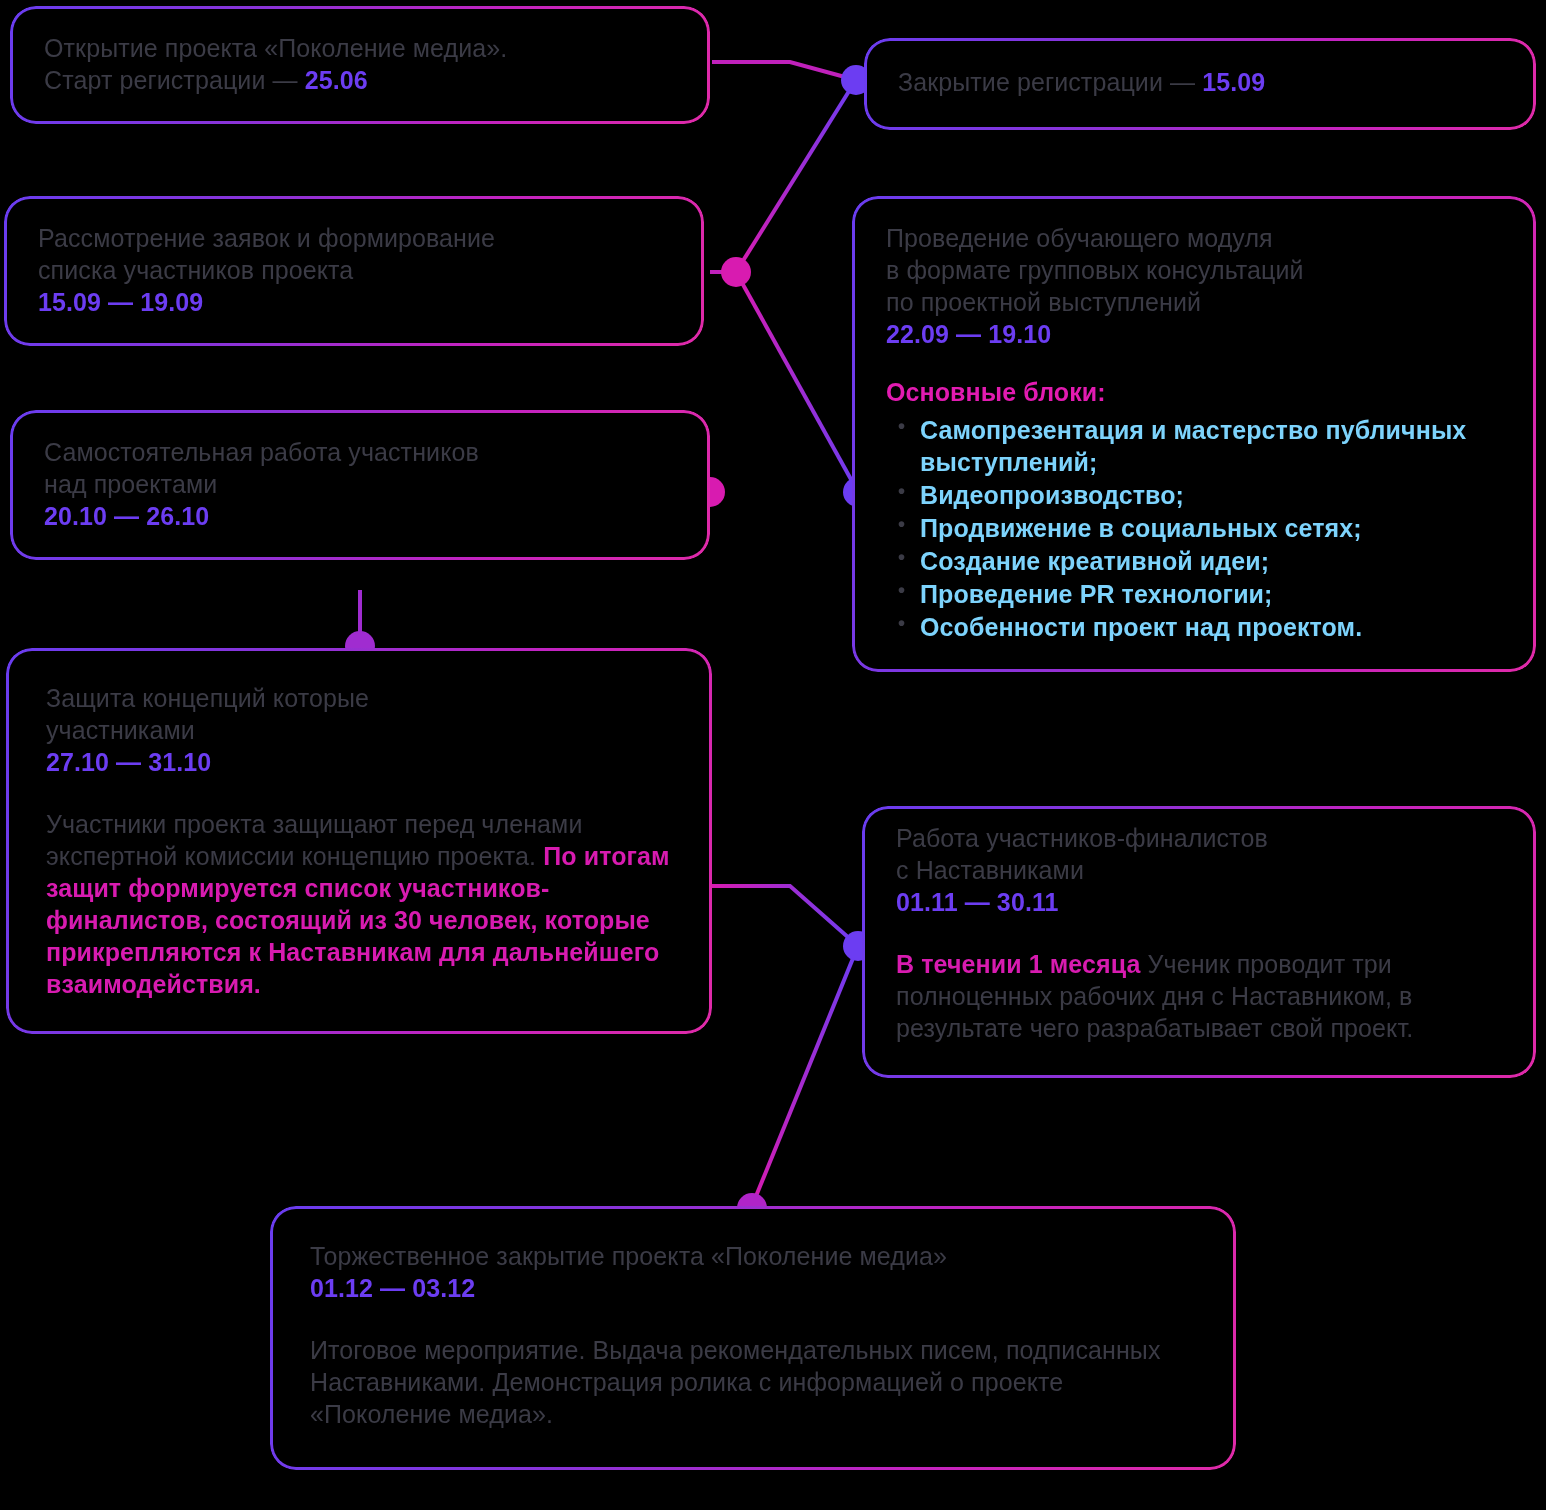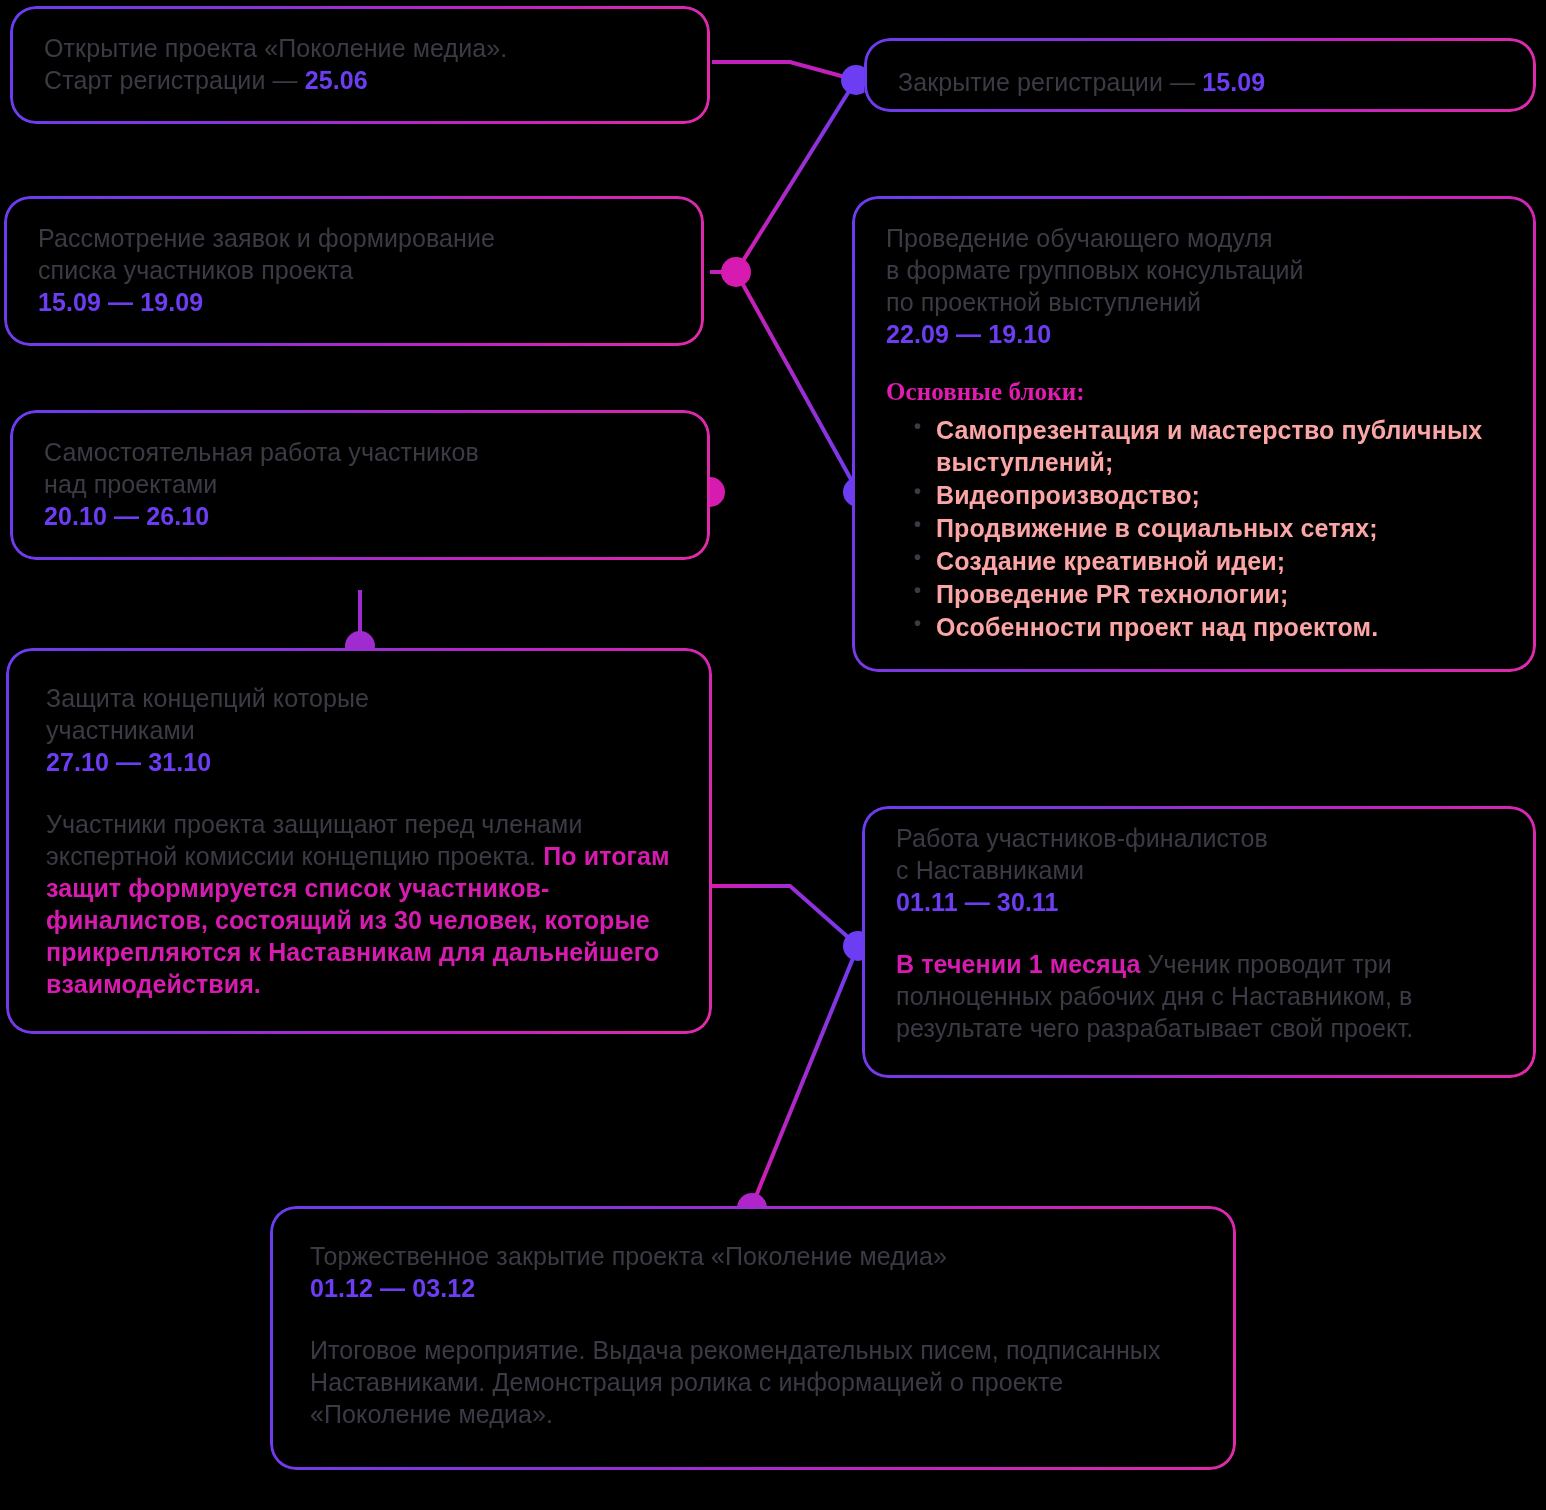--- a/index.html
+++ b/index.html
@@ -64,31 +64,30 @@
   }
   .accent {
     color: #d81bb0;
     font-weight: bold;
   }
   .blocks-title {
     color: #e21bb1;
     font-weight: bold;
     margin-top: 26px;
     margin-bottom: 6px;
-    font-family: Liberation Serif, serif;
   }
   ul.blocks {
     margin: 0;
     padding-left: 34px;
     list-style: none;
   }
   ul.blocks li {
     position: relative;
-    margin: 1px 16px;
-    color: #fca5a5;
+    margin: 1px 0;
+    color: #7dd3fc;
     font-weight: bold;
   }
   ul.blocks li::before {
     content: "\2022";
     position: absolute;
     left: -22px;
     top: 0;
     color: #3b3b46;
     font-size: 20px;
   }
@@ -150,21 +149,21 @@
 
   <div class="card" id="card-open">
     <div class="inner">
       <div class="dim">Открытие проекта «Поколение медиа».</div>
       <div>
         <span class="dim">Старт регистрации — </span><span class="date">25.06</span>
       </div>
     </div>
   </div>
 
-  <div class="card" id="card-close-reg" style="padding-top:28px;padding-bottom:14px;">
+  <div class="card" id="card-close-reg" style="padding-top:28px;padding-bottom:32px;">
     <div class="inner">
       <div>
         <span class="dim">Закрытие регистрации — </span><span class="date">15.09</span>
       </div>
     </div>
   </div>
 
   <div class="card" id="card-review">
     <div class="inner">
       <div class="dim">Рассмотрение заявок и формирование</div>

